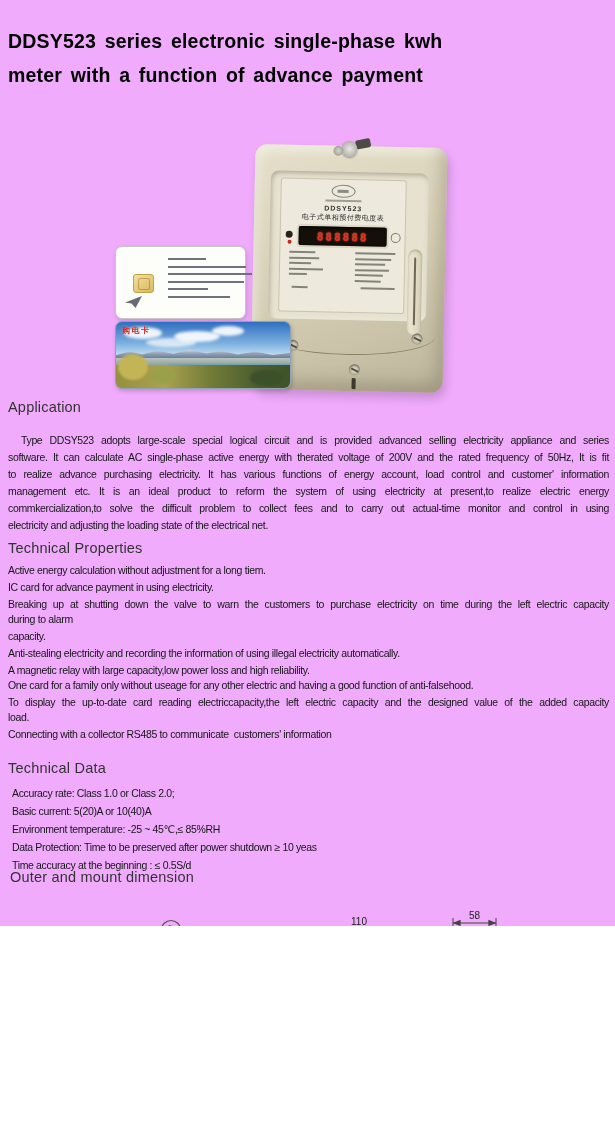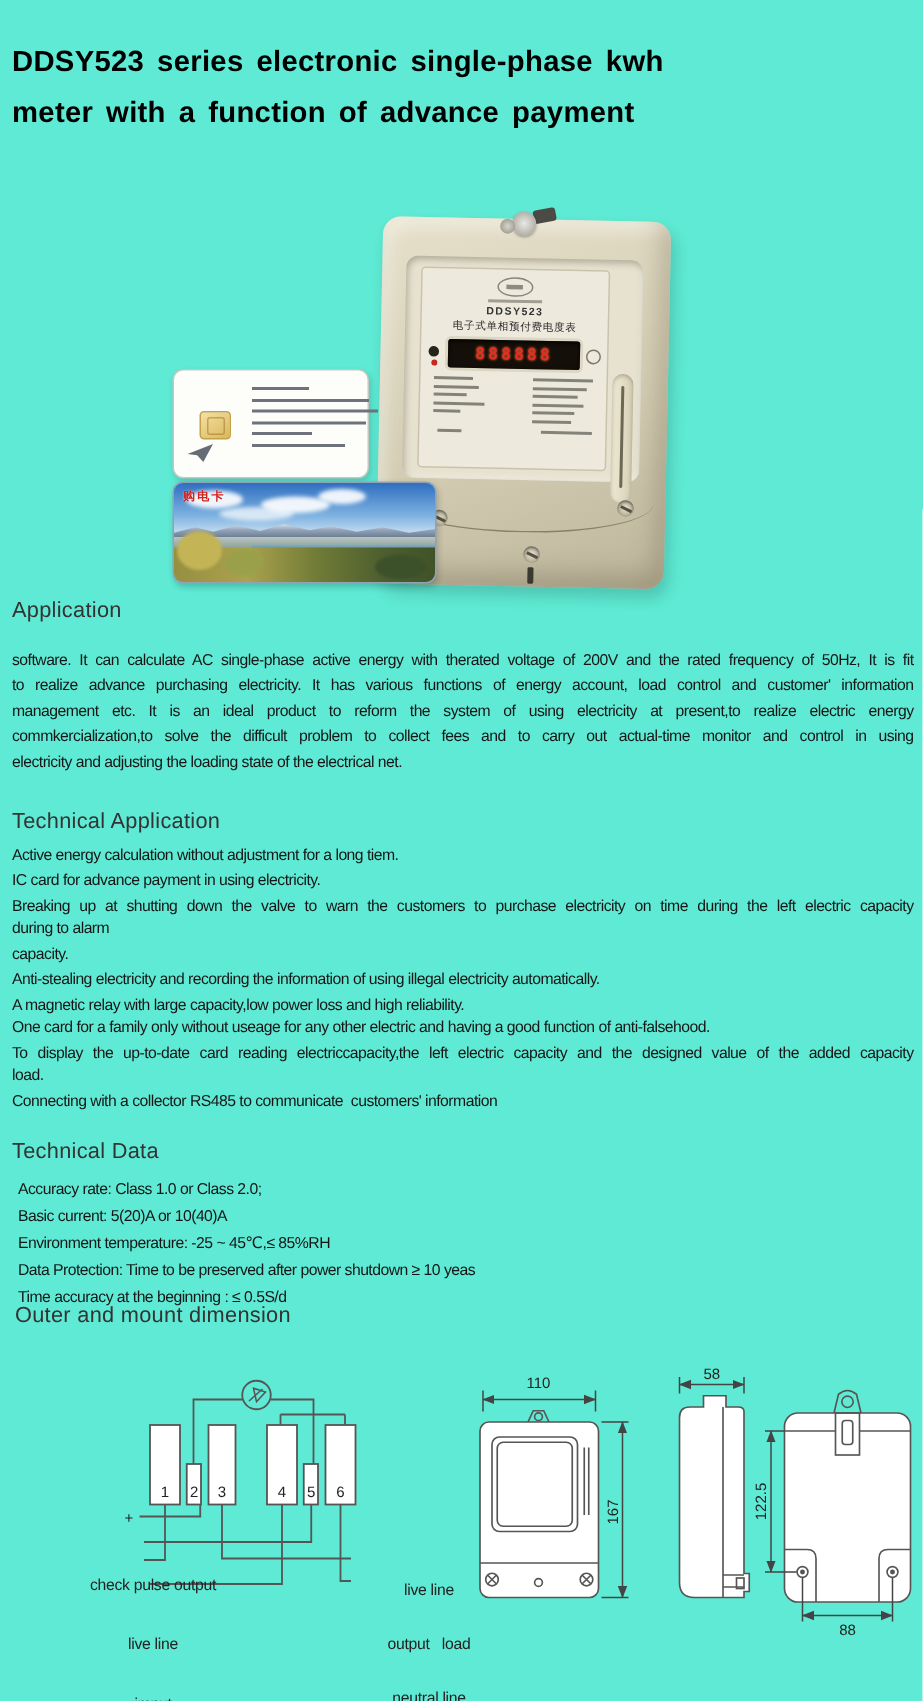--- a/index.html
+++ b/index.html
@@ -1,16 +1,16 @@
 <!DOCTYPE html>
 <html><head>
 <meta charset="utf-8">
 <style>
   html,body{margin:0;padding:0;background:#fff;}
-  .page{position:relative;width:615px;height:1134px;background:#5eead4;overflow:hidden;
+  .page{position:relative;width:615px;height:926px;background:#f0abfc;overflow:hidden;
         font-family:"Liberation Sans","DejaVu Sans",sans-serif;color:#151515;}
   .abs{position:absolute;}
 
   
   .title{left:8px;top:24px;width:482px;font-size:19.5px;font-weight:bold;color:#000;
          line-height:34px;letter-spacing:.2px;word-spacing:3px;}
   .sec-h{font-size:14.5px;font-weight:400;color:#333;letter-spacing:.2px;}
   .tline{font-size:10.5px;letter-spacing:-.35px;white-space:pre;color:#161616;}
   .app .tline{line-height:17px;}
   .tp .tline{line-height:15px;margin:0 0 2px 0;}
@@ -175,28 +175,29 @@
     <div class="water"></div>
     <div class="land"></div>
     <div class="bush" style="left:2px;bottom:8px;width:30px;height:26px;background:#c3b455;"></div>
     <div class="bush" style="left:34px;bottom:4px;width:26px;height:18px;background:#9aa04a;"></div>
     <div class="bush" style="right:6px;bottom:2px;width:34px;height:16px;background:#3c512a;"></div>
     <div class="pcard-label">购电卡</div>
   </div>
 
   <div class="abs sec-h" style="left:8px;top:399px;">Application</div>
   <div class="abs app" style="left:8px;top:432px;width:601px;">
+    <div class="tline j ind">Type DDSY523 adopts large-scale special logical circuit and is provided advanced selling electricity appliance and series</div>
     <div class="tline j">software. It can calculate AC single-phase active energy with therated voltage of 200V and the rated frequency of 50Hz, It is fit</div>
     <div class="tline j">to realize advance purchasing electricity. It has various functions of energy account, load control and customer' information</div>
     <div class="tline j">management etc. It is an ideal product to reform the system of using electricity at present,to realize electric energy</div>
     <div class="tline j">commkercialization,to solve the difficult problem to collect fees and to carry out actual-time monitor and control in using</div>
     <div class="tline">electricity and adjusting the loading state of the electrical net.</div>
   </div>
 
-  <div class="abs sec-h" style="left:8px;top:540px;">Technical Application</div>
+  <div class="abs sec-h" style="left:8px;top:540px;">Technical Properties</div>
   <div class="abs tp" style="left:8px;top:563px;width:601px;">
     <div class="tline">Active energy calculation without adjustment for a long tiem.</div>
     <div class="tline">IC card for advance payment in using electricity.</div>
     <div class="tline j m0">Breaking up at shutting down the valve to warn the customers to purchase electricity on time during the left electric capacity</div>
     <div class="tline">during to alarm</div>
     <div class="tline">capacity.</div>
     <div class="tline">Anti-stealing electricity and recording the information of using illegal electricity automatically.</div>
     <div class="tline m0">A magnetic relay with large capacity,low power loss and high reliability.</div>
     <div class="tline">One card for a family only without useage for any other electric and having a good function of anti-falsehood.</div>
     <div class="tline j m0">To display the up-to-date card reading electriccapacity,the left electric capacity and the designed value of the added capacity</div>

